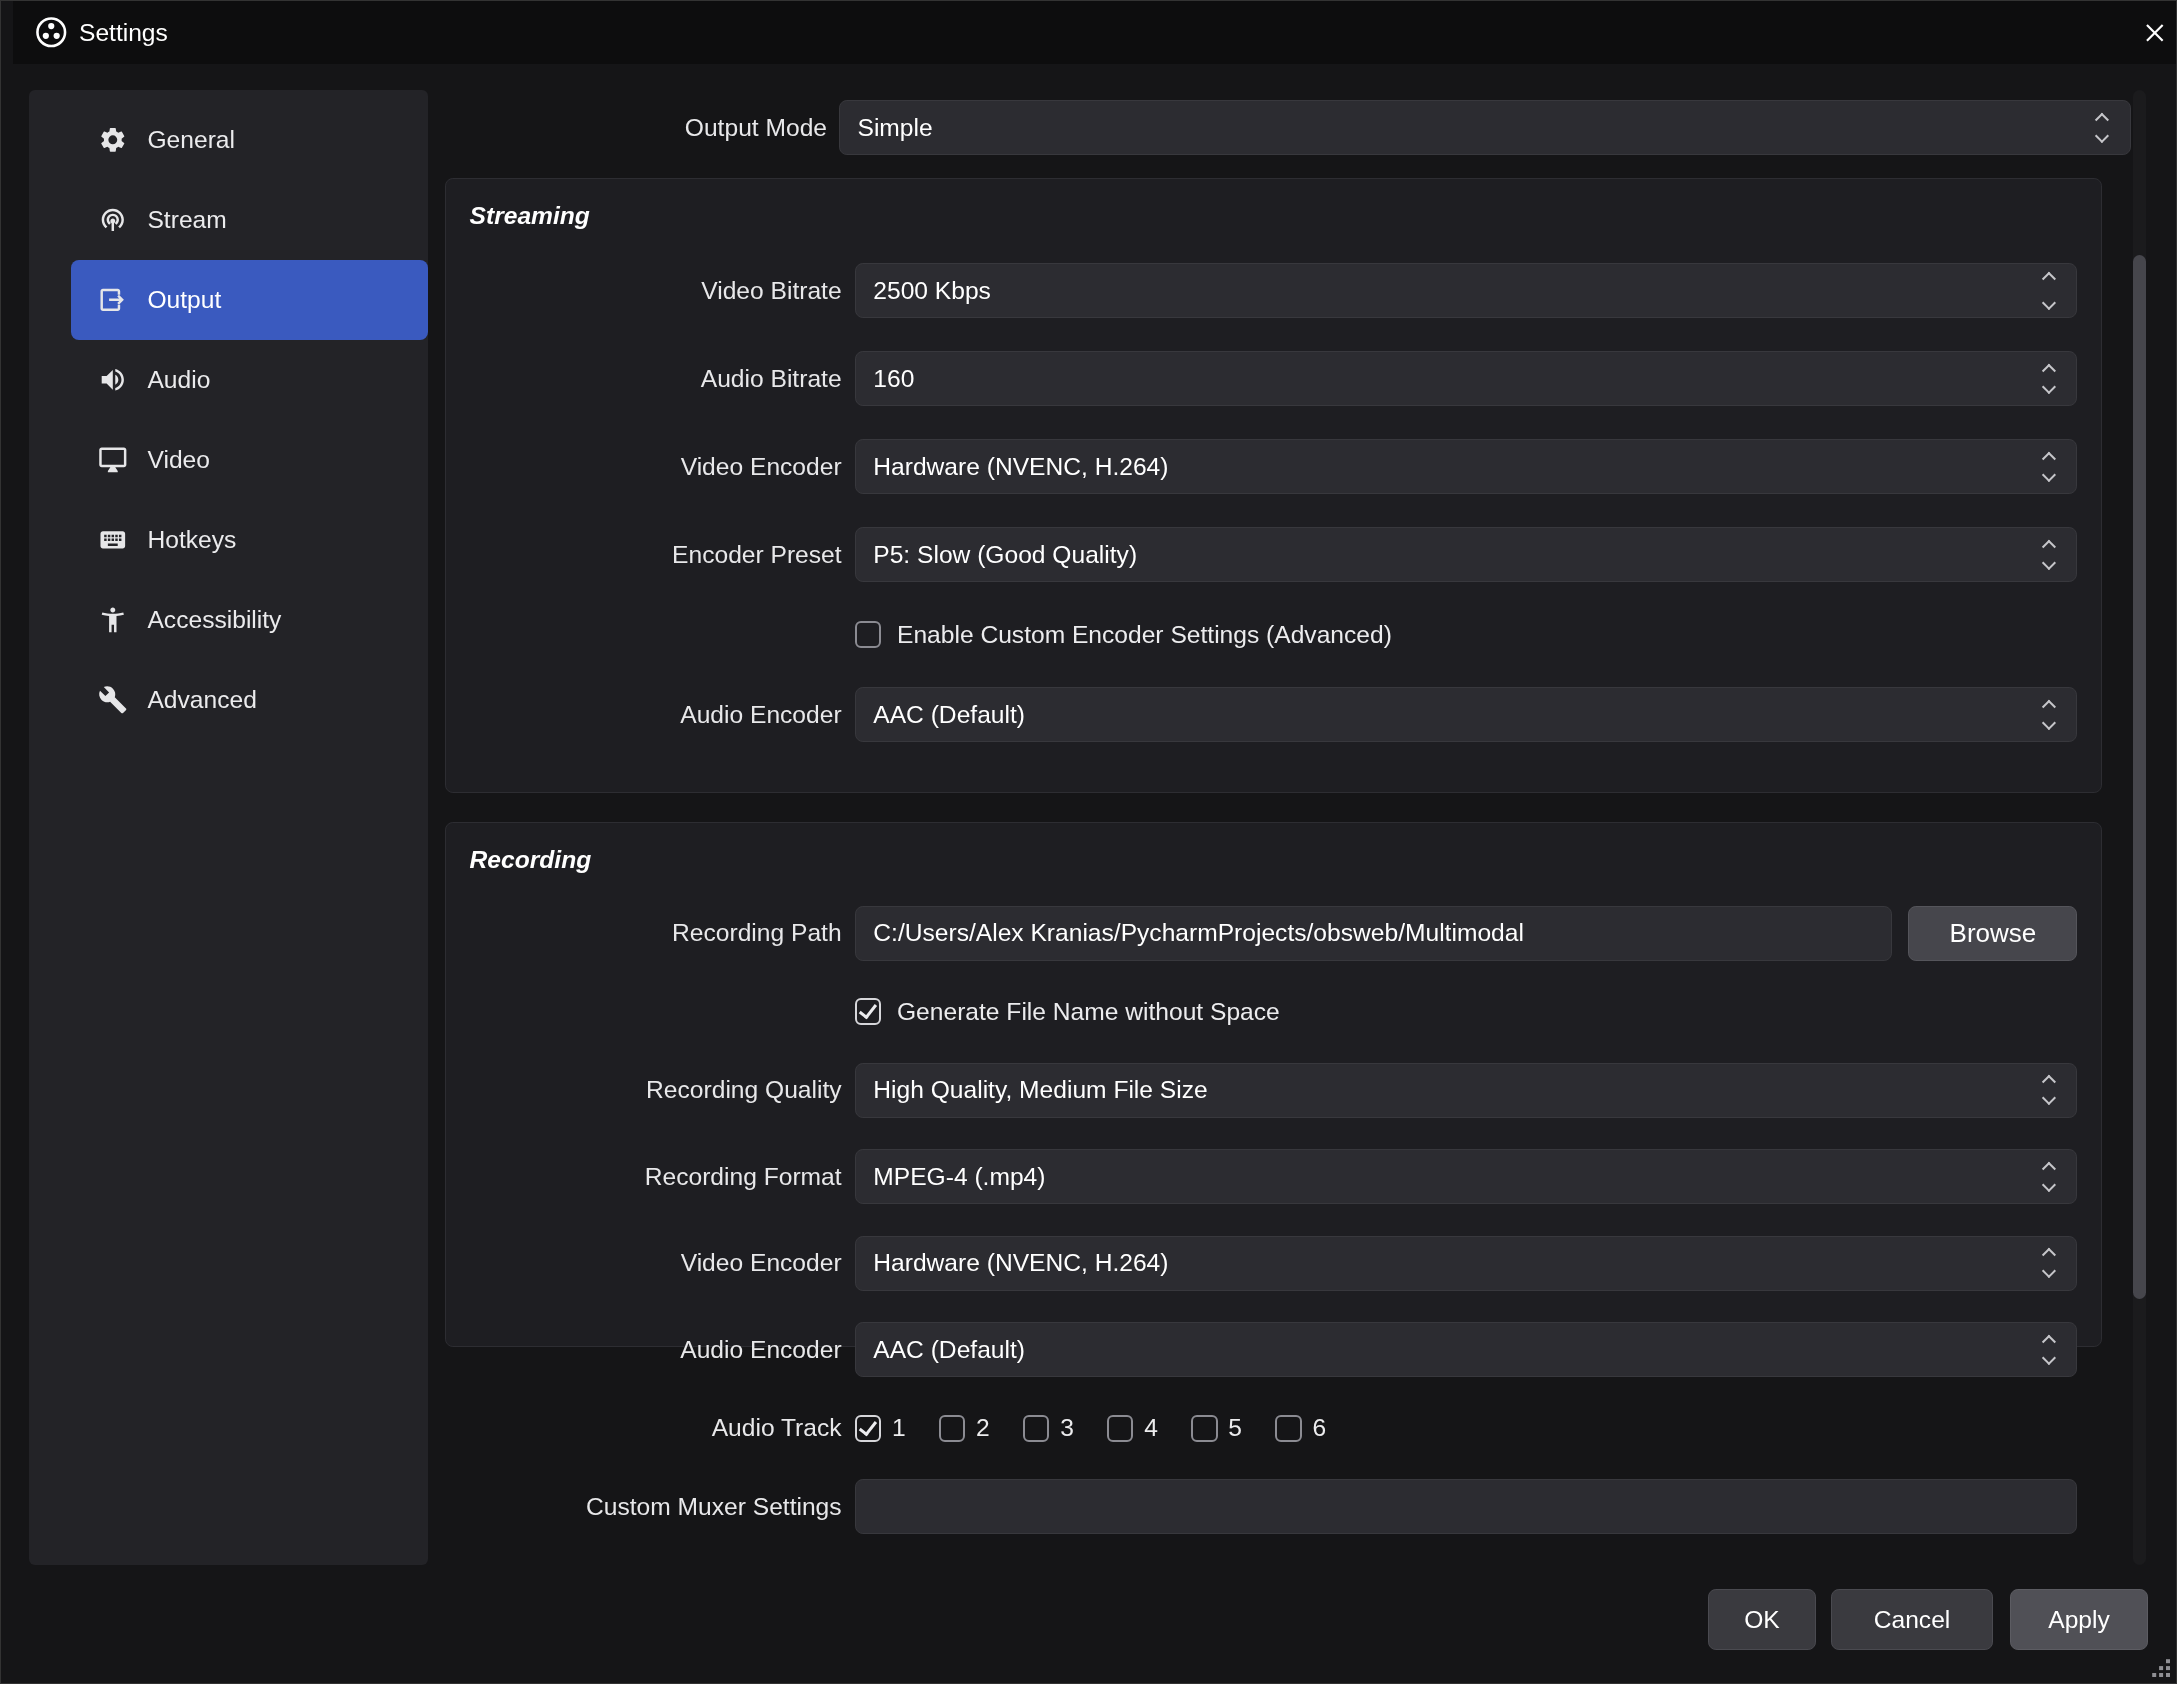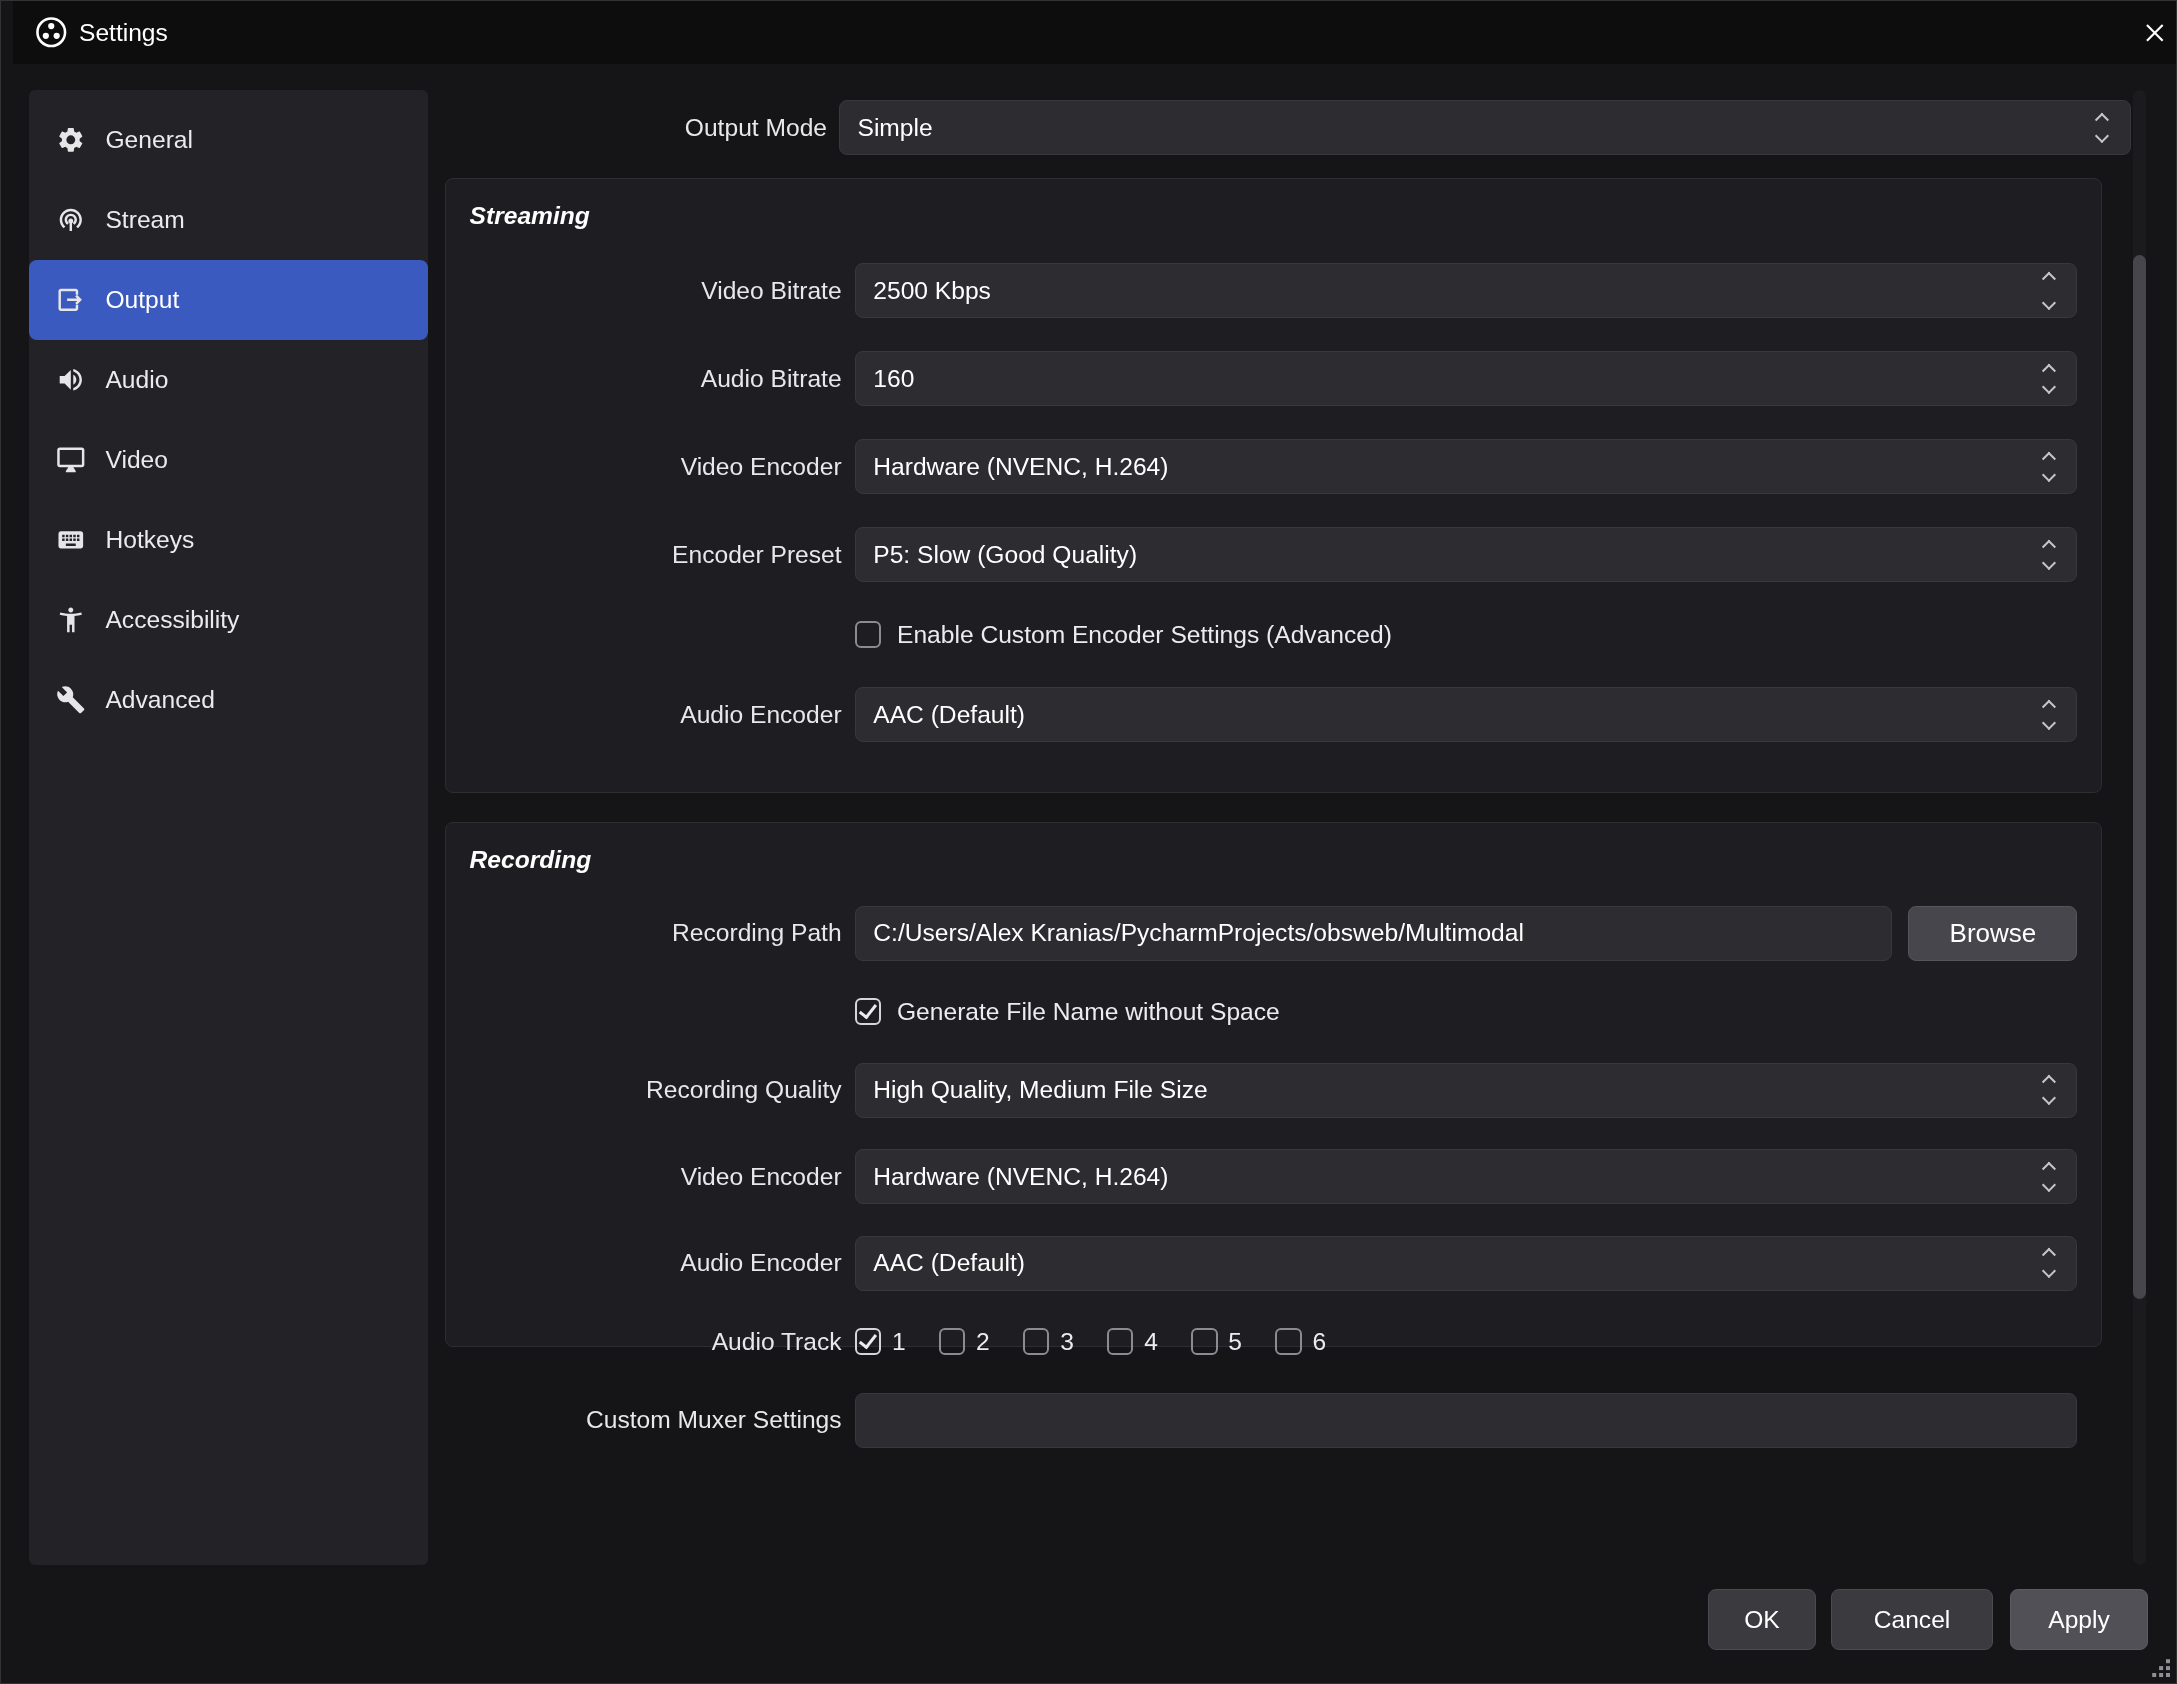--- a/index.html
+++ b/index.html
@@ -14,21 +14,21 @@
   .titlebar{position:absolute;left:12px;top:0;width:2177px;height:63px;
     background:var(--titlebar_bg,#0d0d0e);display:flex;align-items:center;padding-left:21.7px;}
   .logo{width:32.5px;height:32.5px;margin-right:11.8px;flex:none;}
   .win-title{font-size:24.6px;color:#ffffff;}
   .close-btn{margin-left:auto;width:71px;height:63px;display:flex;align-items:center;justify-content:center;cursor:default;}
   .close-btn svg{width:23.6px;height:23.6px;}
   
   .sidebar{position:absolute;left:27.6px;top:89px;width:399px;height:1475px;
     background:var(--panel_bg,#232327);border-radius:5.9px;padding-top:9.9px;}
   .side-item{height:80px;display:flex;align-items:center;padding-left:27.6px;gap:19.7px;
-    font-size:24.6px;color:#ebebed;border-radius:7.9px;}
+    font-size:24.6px;color:#ebebed;border-radius:7.9px;margin-left:42px;}
   .side-item.selected{background:var(--accent,#3a5abf);color:#ffffff;}
   .side-item svg{width:29.6px;height:29.6px;flex:none;fill:#e6e6e8;}
   
   .f-label{font-size:24.6px;color:#e8e8ea;text-align:right;white-space:nowrap;}
   .output-mode-row{position:absolute;left:444px;top:99px;width:1686px;height:55px;
     display:grid;grid-template-columns:382px 1292px;column-gap:11.8px;align-items:center;}
   .group{position:absolute;left:444px;width:1657px;background:var(--group_bg,#1e1e22);
     border:1px solid var(--group_border,#2d2d32);border-radius:7.9px;padding:21.7px 23.6px;}
   .group.streaming{top:177px;height:615px;}
   .group.recording{top:821px;height:525px;}
@@ -244,20 +244,30 @@
         <div class="f-label">Recording Quality</div>
         <div class="control">
           <span class="value">High Quality, Medium File Size</span>
           <span class="spinner">
             <i class="chev up"></i>
             <i class="chev down"></i>
           </span>
         </div>
       </div>
       <div class="row">
+        <div class="f-label">Recording Format</div>
+        <div class="control">
+          <span class="value">MPEG-4 (.mp4)</span>
+          <span class="spinner">
+            <i class="chev up"></i>
+            <i class="chev down"></i>
+          </span>
+        </div>
+      </div>
+      <div class="row">
         <div class="f-label">Video Encoder</div>
         <div class="control">
           <span class="value">Hardware (NVENC, H.264)</span>
           <span class="spinner">
             <i class="chev up"></i>
             <i class="chev down"></i>
           </span>
         </div>
       </div>
       <div class="row">

